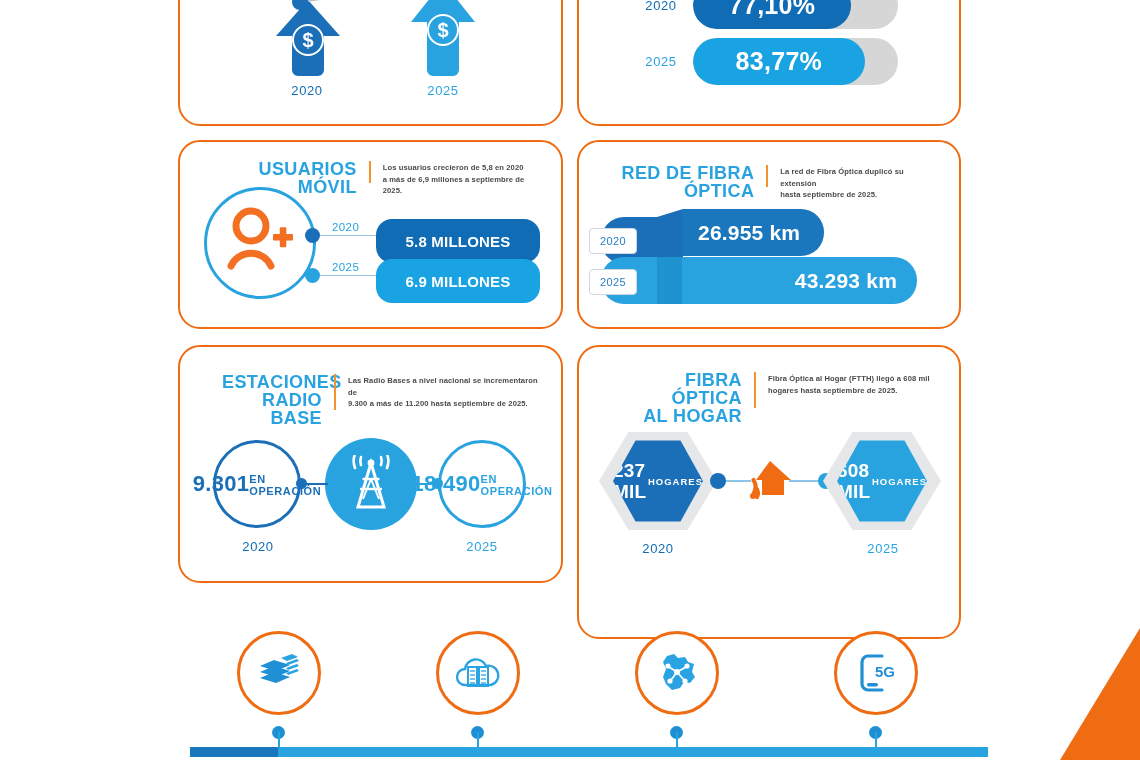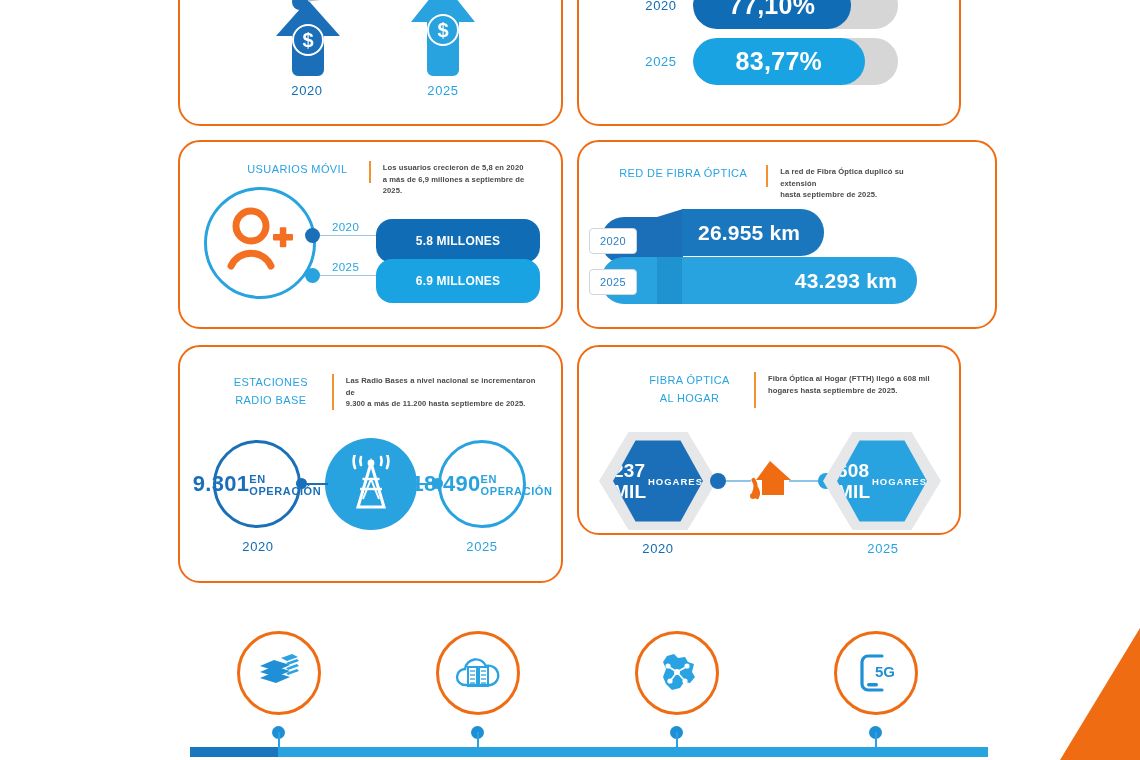--- a/index.html
+++ b/index.html
@@ -16,22 +16,22 @@
     position:absolute;
     border:2px solid #ef6c13;
     border-radius:22px;
     background:#ffffff;
     box-sizing:border-box;
   }
 
   
   .card-head{position:absolute;display:flex;align-items:flex-start;}
   .card-title{
-    color:#29a3e0;font-size:11px;font-weight:400;letter-spacing:.4px;
-    line-height:18px;text-align:center;white-space:pre-line;
+    color:#29a3e0;font-size:18px;font-weight:700;letter-spacing:.4px;
+    line-height:18px;text-align:right;white-space:pre-line;
   }
   .head-sep{width:2px;background:#f2922f;margin:1px 12px 0 12px;}
   .card-desc{
     color:#4a4a4a;font-size:7.6px;line-height:11.5px;font-weight:600;
     white-space:pre-line;letter-spacing:.1px;padding-top:2px;
   }
 
   
   .yr{position:absolute;text-align:center;}
   .yr .yr-txt{font-size:13px;letter-spacing:.6px;display:block;line-height:15px;}
@@ -53,49 +53,49 @@
 
   
   #card-users{left:178px;top:140px;width:385px;height:189px;}
   .user-circle{
     position:absolute;left:24px;top:45px;width:112px;height:112px;
     border:3px solid #29a3e0;border-radius:50%;box-sizing:border-box;
   }
   .pill{
     position:absolute;height:44px;border-radius:16px;
     display:flex;align-items:center;justify-content:center;
-    color:#fff;font-size:12px;font-weight:700;letter-spacing:.2px;
+    color:#fff;font-size:15px;font-weight:700;letter-spacing:.2px;
   }
   .conn-line{position:absolute;height:1px;background:#9cc6e6;}
   .dot{position:absolute;border-radius:50%;}
   .mini-year{position:absolute;font-size:11.5px;color:#29a3e0;letter-spacing:.4px;}
 
   
-  #card-fiber{left:577px;top:140px;width:420px;height:189px;}
+  #card-fiber{left:577px;top:140px;width:384px;height:189px;}
   .fbar{position:absolute;border-radius:0 23px 23px 0;display:flex;align-items:center;}
   .fbar-val{color:#fff;font-size:21px;font-weight:700;letter-spacing:.2px;}
   .fbar-stub{position:absolute;border-radius:23px 0 0 23px;}
   .fbar-shade{position:absolute;}
   .ybox{
     position:absolute;background:#fff;border:1px solid #cfd6dd;border-radius:4px;
     display:flex;align-items:center;justify-content:center;
     font-size:11px;color:#2b7fc4;letter-spacing:.4px;
   }
 
   
   #card-rb{left:178px;top:345px;width:385px;height:238px;}
   .rb-circle{
     position:absolute;border-radius:50%;box-sizing:border-box;
     display:flex;flex-direction:row;align-items:center;justify-content:center;
   }
   .rb-num{font-size:22px;font-weight:700;line-height:24px;letter-spacing:.3px;}
   .rb-sub{font-size:11px;font-weight:700;letter-spacing:.6px;margin-top:1px;}
 
   
-  #card-ftth{left:577px;top:345px;width:384px;height:190px;}
+  #card-ftth{left:577px;top:345px;width:384px;height:294px;}
   .hex-outer{position:absolute;}
   .hex{
     width:100%;height:100%;
     clip-path:polygon(25% 3%,75% 3%,100% 50%,75% 97%,25% 97%,0% 50%);
     display:flex;align-items:center;justify-content:center;
   }
   .hex-num{color:#fff;font-size:19px;font-weight:700;letter-spacing:.2px;line-height:21px;}
   .hex-sub{color:#fff;font-size:9.5px;font-weight:600;letter-spacing:1px;margin-top:1px;}
 
   

